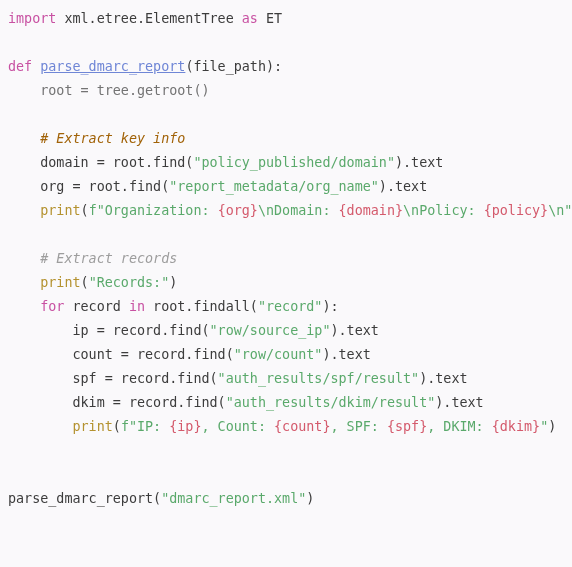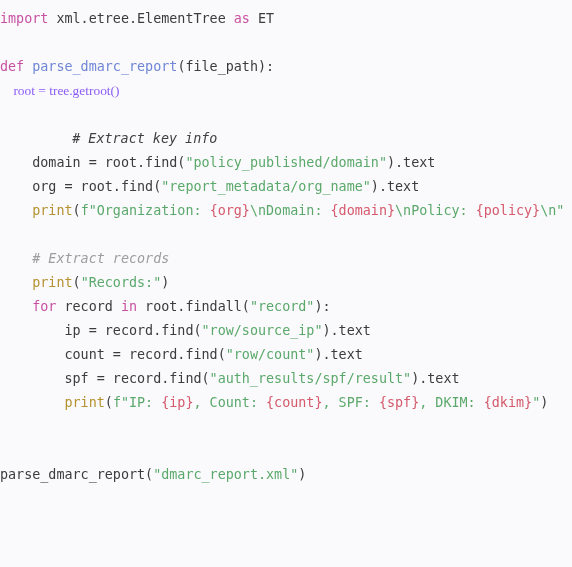--- a/index.html
+++ b/index.html
@@ -23,20 +23,21 @@
     background: #faf9fb;
   }
 
   .code-line {
     height: 24px;
     line-height: 24px;
     font-size: 13.4px;
     white-space: pre;
     color: #3c3c3c;
     letter-spacing: 0px;
+    padding-left: 8px;
   }
 
   .code-line.blank {
     height: 24px;
   }
 
   
   .t-kw    { color: #c851a2; }          
   .t-fn    { color: #6f86d6; }          
   .t-bi    { color: #b4922f; }          
@@ -45,32 +46,33 @@
   .t-cm    { color: #9d9d9d; font-style: italic; }  
   .t-txt   { color: #3c3c3c; }          
 </style>
 </head>
 <body style="background: rgb(250, 249, 251);">
 
 <div id="code-block" style="background: rgb(250, 249, 251);">
   <div id="code-lines">
       <div class="code-line"><span class="t-kw" style="color: rgb(200, 81, 162);">import</span><span class="t-txt" style="color: rgb(60, 60, 60);"> xml.etree.ElementTree </span><span class="t-kw" style="color: rgb(200, 81, 162);">as</span><span class="t-txt" style="color: rgb(60, 60, 60);"> ET</span></div>
       <div class="code-line blank"></div>
-      <div class="code-line"><span class="t-kw" style="color: rgb(200, 81, 162);">def</span><span class="t-txt" style="color: rgb(60, 60, 60);"> </span><span class="t-fn" style="color: rgb(111, 134, 214);">parse_dmarc_report</span><span class="t-txt" style="color: rgb(60, 60, 60);">(file_path):</span></div>
-      <div class="code-line"><span class="t-txt" style="color: #8b5cf6; font-family: Liberation Serif, serif;">    root = tree.getroot()</span></div>
+      <div class="code-line"><span class="t-kw" style="color: rgb(200, 81, 162);">def</span><span class="t-txt" style="color: rgb(60, 60, 60);"> </span><span class="t-fn" style="color: rgb(111, 134, 214); text-decoration: underline;">parse_dmarc_report</span><span class="t-txt" style="color: rgb(60, 60, 60);">(file_path):</span></div>
+      <div class="code-line"><span class="t-txt" style="color: #737373;">    root = tree.getroot()</span></div>
       <div class="code-line blank"></div>
-      <div class="code-line"><span class="t-txt" style="color: rgb(60, 60, 60);">    </span><span class="t-cm" style="color: #404040; margin-left: 40px;"># Extract key info</span></div>
+      <div class="code-line"><span class="t-txt" style="color: rgb(60, 60, 60);">    </span><span class="t-cm" style="color: #a16207;"># Extract key info</span></div>
       <div class="code-line"><span class="t-txt" style="color: rgb(60, 60, 60);">    domain = root.find(</span><span class="t-str" style="color: rgb(90, 169, 107);">"policy_published/domain"</span><span class="t-txt" style="color: rgb(60, 60, 60);">).text</span></div>
       <div class="code-line"><span class="t-txt" style="color: rgb(60, 60, 60);">    org = root.find(</span><span class="t-str" style="color: rgb(90, 169, 107);">"report_metadata/org_name"</span><span class="t-txt" style="color: rgb(60, 60, 60);">).text</span></div>
       <div class="code-line"><span class="t-txt" style="color: rgb(60, 60, 60);">    </span><span class="t-bi" style="color: rgb(180, 146, 47);">print</span><span class="t-txt" style="color: rgb(60, 60, 60);">(</span><span class="t-str" style="color: rgb(90, 169, 107);">f"Organization: </span><span class="t-ph" style="color: rgb(212, 90, 108);">{org}</span><span class="t-str" style="color: rgb(90, 169, 107);">\nDomain: </span><span class="t-ph" style="color: rgb(212, 90, 108);">{domain}</span><span class="t-str" style="color: rgb(90, 169, 107);">\nPolicy: </span><span class="t-ph" style="color: rgb(212, 90, 108);">{policy}</span><span class="t-str" style="color: rgb(90, 169, 107);">\n"</span></div>
       <div class="code-line blank"></div>
       <div class="code-line"><span class="t-txt" style="color: rgb(60, 60, 60);">    </span><span class="t-cm" style="color: rgb(157, 157, 157);"># Extract records</span></div>
       <div class="code-line"><span class="t-txt" style="color: rgb(60, 60, 60);">    </span><span class="t-bi" style="color: rgb(180, 146, 47);">print</span><span class="t-txt" style="color: rgb(60, 60, 60);">(</span><span class="t-str" style="color: rgb(90, 169, 107);">"Records:"</span><span class="t-txt" style="color: rgb(60, 60, 60);">)</span></div>
       <div class="code-line"><span class="t-txt" style="color: rgb(60, 60, 60);">    </span><span class="t-kw" style="color: rgb(200, 81, 162);">for</span><span class="t-txt" style="color: rgb(60, 60, 60);"> record </span><span class="t-kw" style="color: rgb(200, 81, 162);">in</span><span class="t-txt" style="color: rgb(60, 60, 60);"> root.findall(</span><span class="t-str" style="color: rgb(90, 169, 107);">"record"</span><span class="t-txt" style="color: rgb(60, 60, 60);">):</span></div>
       <div class="code-line"><span class="t-txt" style="color: rgb(60, 60, 60);">        ip = record.find(</span><span class="t-str" style="color: rgb(90, 169, 107);">"row/source_ip"</span><span class="t-txt" style="color: rgb(60, 60, 60);">).text</span></div>
       <div class="code-line"><span class="t-txt" style="color: rgb(60, 60, 60);">        count = record.find(</span><span class="t-str" style="color: rgb(90, 169, 107);">"row/count"</span><span class="t-txt" style="color: rgb(60, 60, 60);">).text</span></div>
       <div class="code-line"><span class="t-txt" style="color: rgb(60, 60, 60);">        spf = record.find(</span><span class="t-str" style="color: rgb(90, 169, 107);">"auth_results/spf/result"</span><span class="t-txt" style="color: rgb(60, 60, 60);">).text</span></div>
+      <div class="code-line"><span class="t-txt" style="color: rgb(60, 60, 60);">        dkim = record.find(</span><span class="t-str" style="color: rgb(90, 169, 107);">"auth_results/dkim/result"</span><span class="t-txt" style="color: rgb(60, 60, 60);">).text</span></div>
       <div class="code-line"><span class="t-txt" style="color: rgb(60, 60, 60);">        </span><span class="t-bi" style="color: rgb(180, 146, 47);">print</span><span class="t-txt" style="color: rgb(60, 60, 60);">(</span><span class="t-str" style="color: rgb(90, 169, 107);">f"IP: </span><span class="t-ph" style="color: rgb(212, 90, 108);">{ip}</span><span class="t-str" style="color: rgb(90, 169, 107);">, Count: </span><span class="t-ph" style="color: rgb(212, 90, 108);">{count}</span><span class="t-str" style="color: rgb(90, 169, 107);">, SPF: </span><span class="t-ph" style="color: rgb(212, 90, 108);">{spf}</span><span class="t-str" style="color: rgb(90, 169, 107);">, DKIM: </span><span class="t-ph" style="color: rgb(212, 90, 108);">{dkim}</span><span class="t-str" style="color: rgb(90, 169, 107);">"</span><span class="t-txt" style="color: rgb(60, 60, 60);">)</span></div>
       <div class="code-line blank"></div>
       <div class="code-line blank"></div>
       <div class="code-line"><span class="t-txt" style="color: rgb(60, 60, 60);">parse_dmarc_report(</span><span class="t-str" style="color: rgb(90, 169, 107);">"dmarc_report.xml"</span><span class="t-txt" style="color: rgb(60, 60, 60);">)</span></div>
     </div>
 </div>
 
 </body></html>

